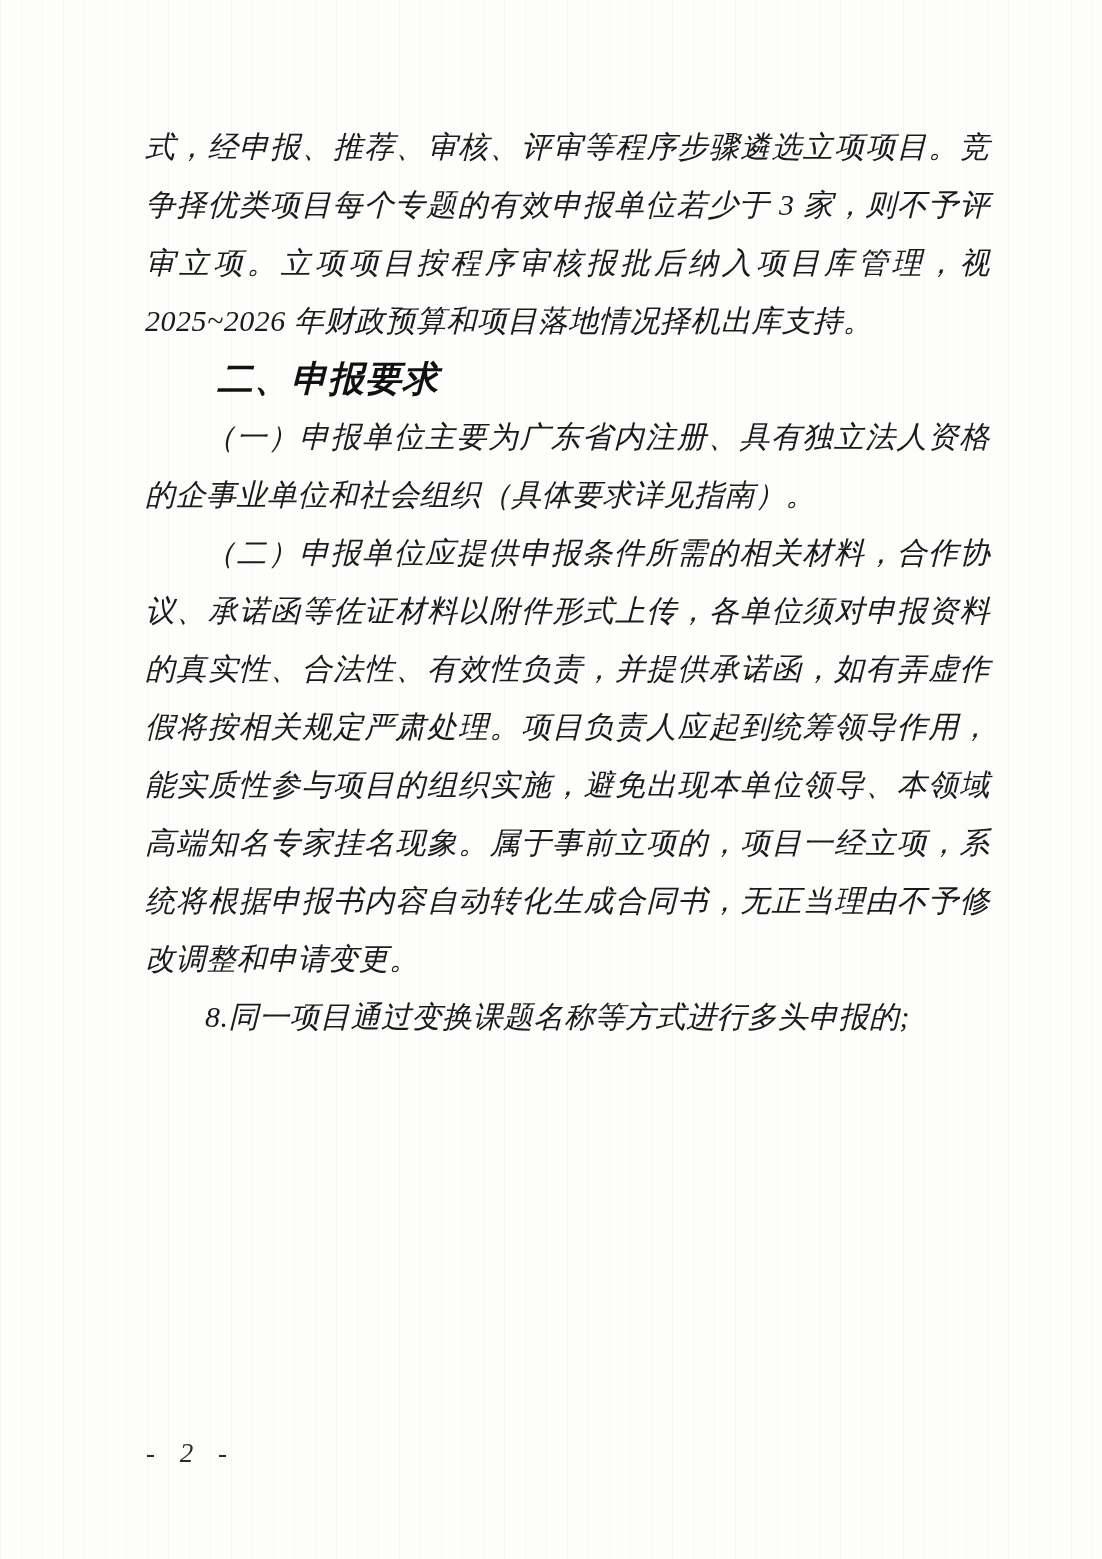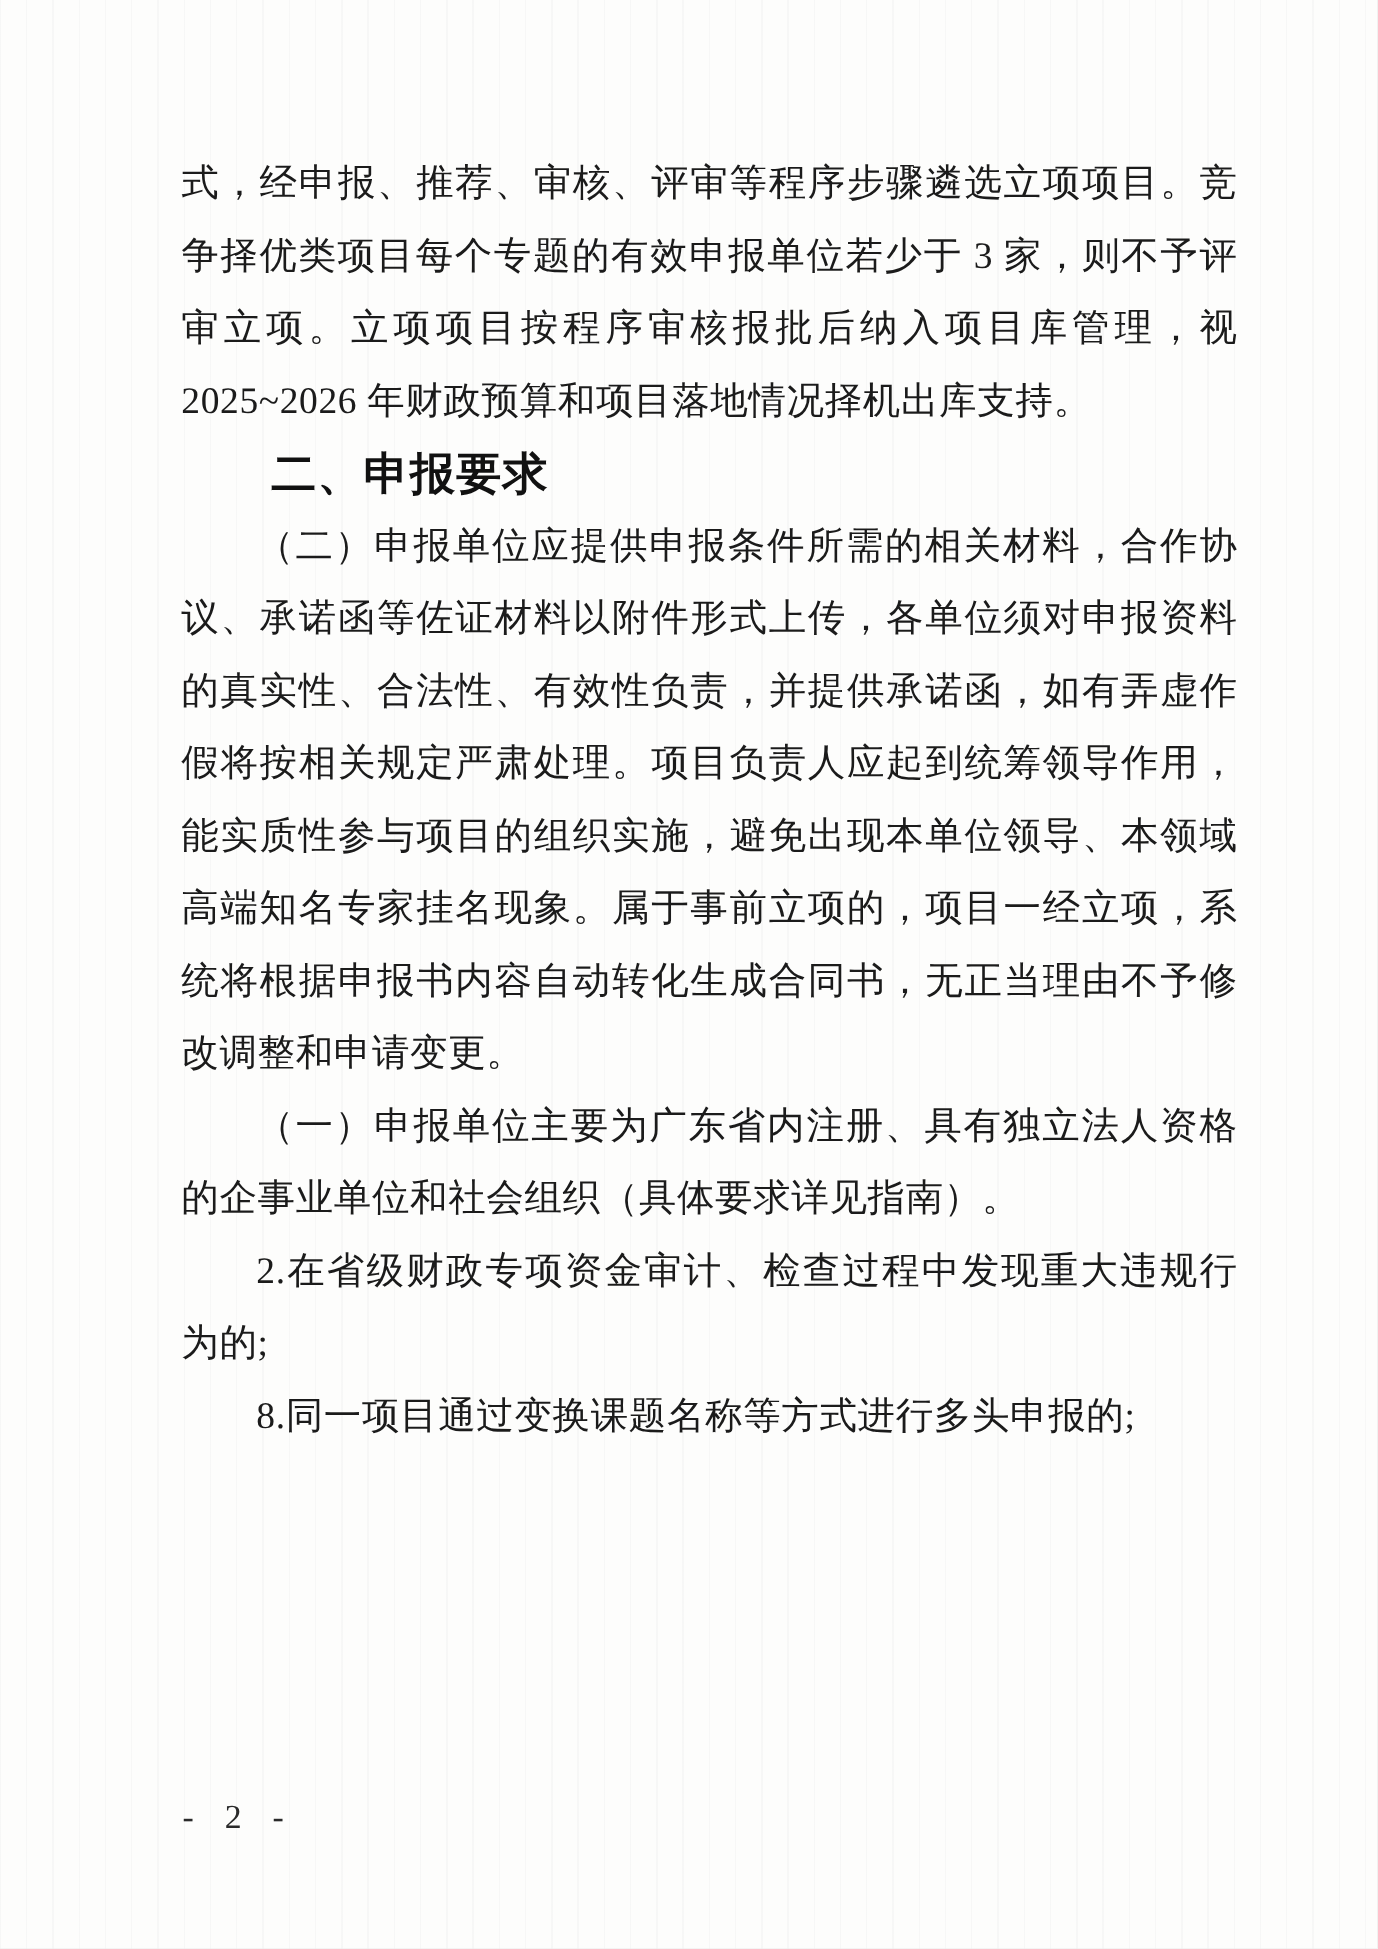--- a/index.html
+++ b/index.html
@@ -15,20 +15,21 @@
     background-color: #fdfdfc;
     background-image: repeating-linear-gradient(
       to right,
       rgba(110, 115, 125, 0.045) 0px,
       rgba(110, 115, 125, 0.045) 1px,
       rgba(0, 0, 0, 0) 1px,
       rgba(0, 0, 0, 0) 21px
     );
     overflow: hidden;
     color: #1b1b1b;
+    font-style: italic;
   }
   .text-block {
     position: absolute;
     left: 145px;
     top: 118px;
     width: 845px;
     font-family: "Liberation Serif", "DejaVu Serif", serif;
     font-size: 30px;
     line-height: 58px;
     text-align: justify;
@@ -68,27 +69,26 @@
 <body>
 
 <div class="page">
 
   <main class="text-block">
 
     <p class="para flush">式，经申报、推荐、审核、评审等程序步骤遴选立项项目。竞争择优类项目每个专题的有效申报单位若少于 3 家，则不予评审立项。立项项目按程序审核报批后纳入项目库管理，视 2025~2026 年财政预算和项目落地情况择机出库支持。</p>
 
     <h2 class="heading">二、申报要求</h2>
 
+    <p class="para">（一）申报单位主要为广东省内注册、具有独立法人资格的企事业单位和社会组织（具体要求详见指南）。</p>
+
     <p class="para">（二）申报单位应提供申报条件所需的相关材料，合作协议、承诺函等佐证材料以附件形式上传，各单位须对申报资料的真实性、合法性、有效性负责，并提供承诺函，如有弄虚作假将按相关规定严肃处理。项目负责人应起到统筹领导作用，能实质性参与项目的组织实施，避免出现本单位领导、本领域高端知名专家挂名现象。属于事前立项的，项目一经立项，系统将根据申报书内容自动转化生成合同书，无正当理由不予修改调整和申请变更。</p>
-
-    <p class="para">（一）申报单位主要为广东省内注册、具有独立法人资格的企事业单位和社会组织（具体要求详见指南）。</p>
 
 
 
-    <p class="para">2.在省级财政专项资金审计、检查过程中发现重大违规行为的;</p>
 
     <p class="para">8.同一项目通过变换课题名称等方式进行多头申报的;</p>
 
   </main>
 
   <div class="page-number">- 2 -</div>
 
 </div>
 
 </body></html>

